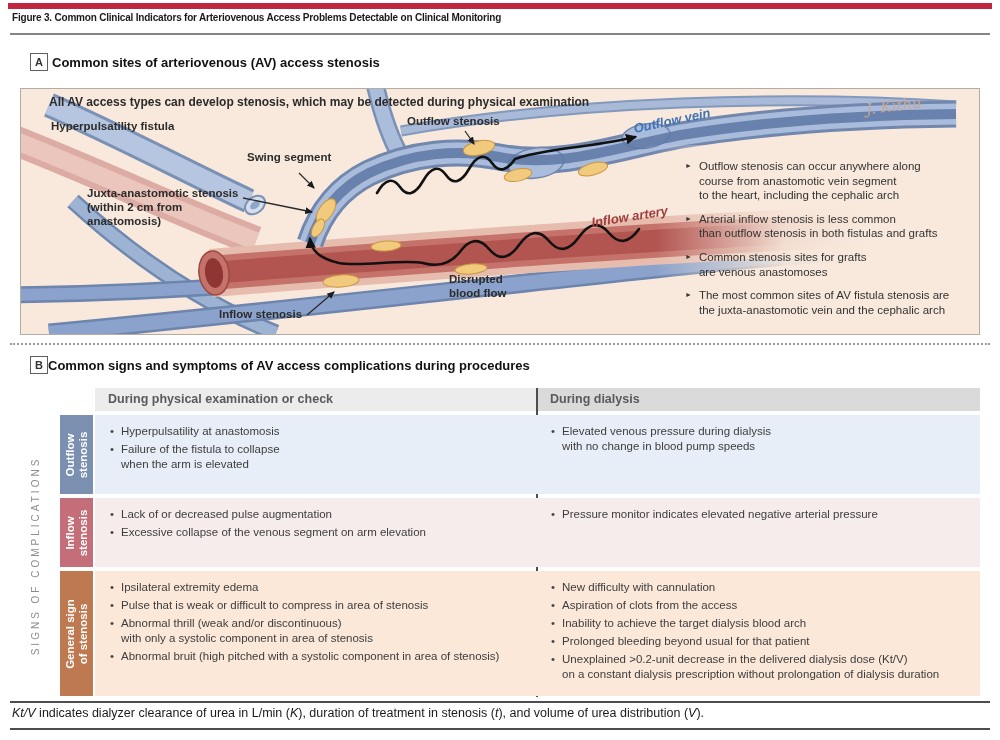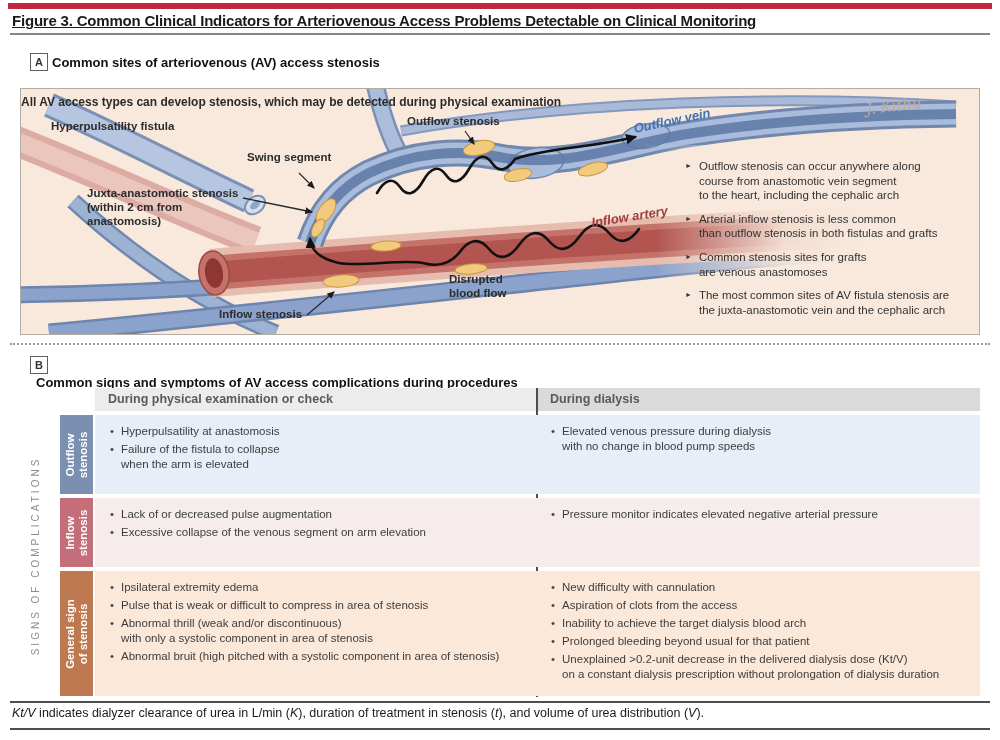--- a/index.html
+++ b/index.html
@@ -1,21 +1,21 @@
 <!DOCTYPE html>
 <html><head>
 <meta charset="utf-8">
 <style>
   html,body{margin:0;padding:0;background:#fff;}
   #page{position:relative;width:1000px;height:740px;background:#fff;overflow:hidden;
         font-family:"Liberation Sans",sans-serif;color:#1a1a1a;}
   .abs{position:absolute;}
   
   .redbar{left:8px;right:8px;top:3px;height:6px;background:#c22742;}
-  .fig-title{left:12px;top:12px;font-size:15px;font-weight:bold;color:#1a1a1a;letter-spacing:-0.2px;text-decoration:underline;}
+  .fig-title{left:12px;top:12px;font-size:10px;font-weight:bold;color:#1a1a1a;letter-spacing:-0.2px;}
   .title-rule{left:10px;right:10px;top:33px;height:2px;background:#858585;}
   
   .pbox{width:16px;height:16px;border:1px solid #5f5f5f;background:#fff;text-align:center;
         line-height:16px;font-size:11px;font-weight:bold;color:#333;}
   .pheading{font-size:13px;font-weight:bold;color:#111;}
   
   .illus{left:20px;top:88px;width:960px;height:247px;background:#f8e9dc;border:1px solid #b3aca3;box-sizing:border-box;}
   .ilabel{position:absolute;font-weight:bold;font-size:11.5px;color:#2b2b2b;line-height:1.2;}
   .pre{white-space:pre-line;}
   .intro{font-size:12px;}
@@ -146,21 +146,21 @@
       </g>
 
       <g stroke="#2b2b2b" stroke-width="1.3" fill="none">
         <path d="M 278,84 L 293,99" marker-end="url(#ah)"></path>
         <path d="M 444,42 L 453,55" marker-end="url(#ah)"></path>
         <path d="M 222,109 L 291,123" marker-end="url(#ah)"></path>
         <path d="M 286,226 L 313,203" marker-end="url(#ah)"></path>
       </g>
     </svg>
 
-    <div class="ilabel intro" style="left:0;top:6px;">All AV access types can develop stenosis, which may be detected during physical examination</div>
+    <div class="ilabel intro" style="left:28px;top:6px;">All AV access types can develop stenosis, which may be detected during physical examination</div>
     <div class="ilabel signature" style="left:845px;top:8px;">J. Kithu</div>
     <div class="ilabel" style="left:30px;top:31px;">Hyperpulsatility fistula</div>
     <div class="ilabel" style="left:226px;top:62px;">Swing segment</div>
     <div class="ilabel" style="left:386px;top:26px;">Outflow stenosis</div>
     <div class="ilabel vein-label" style="left:612px;top:24px;">Outflow vein</div>
     <div class="ilabel pre" style="left:66px;top:98px;">Juxta-anastomotic stenosis
 (within 2 cm from
 anastomosis)</div>
     <div class="ilabel artery-label" style="left:570px;top:120px;">Inflow artery</div>
     <div class="ilabel pre" style="left:428px;top:184px;">Disrupted
@@ -184,21 +184,21 @@
       <div class="note">
           <span>The most common sites of AV fistula stenosis are
 the juxta-anastomotic vein and the cephalic arch</span>
         </div>
     </div>
   </div>
 
   <div class="abs dotted"></div>
 
   <div class="abs pbox" style="left:30px;top:356px;">B</div>
-  <div class="abs pheading" style="left:36px;top:358px;margin-top:17px;">Common signs and symptoms of AV access complications during procedures</div>
+  <div class="abs pheading" style="left:48px;top:358px;">Common signs and symptoms of AV access complications during procedures</div>
 
   <div class="abs side-label">
     <span>SIGNS OF COMPLICATIONS</span>
   </div>
 
   <div class="abs thead th-left">During physical examination or check</div>
   <div class="abs thead th-right">During dialysis</div>
   <div class="abs vdivider"></div>
 
   <div class="abs tab tab-outflow r1">

